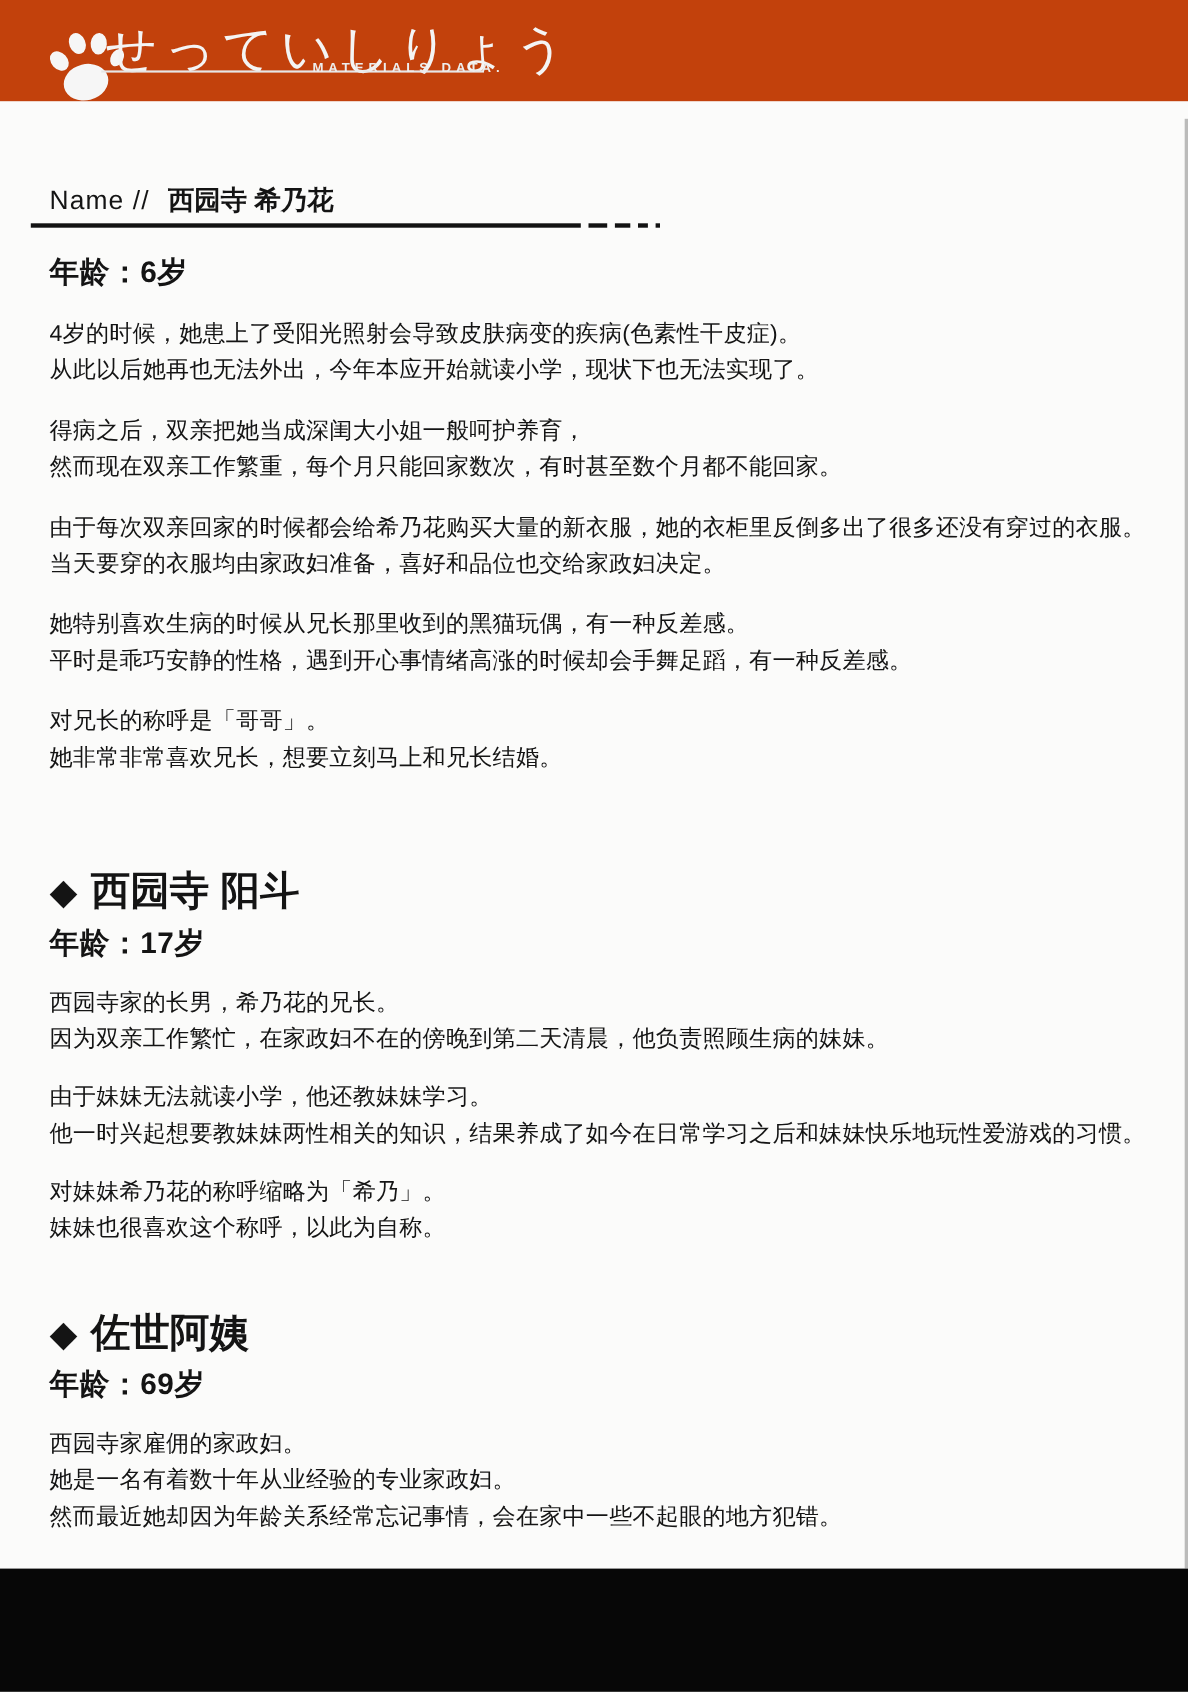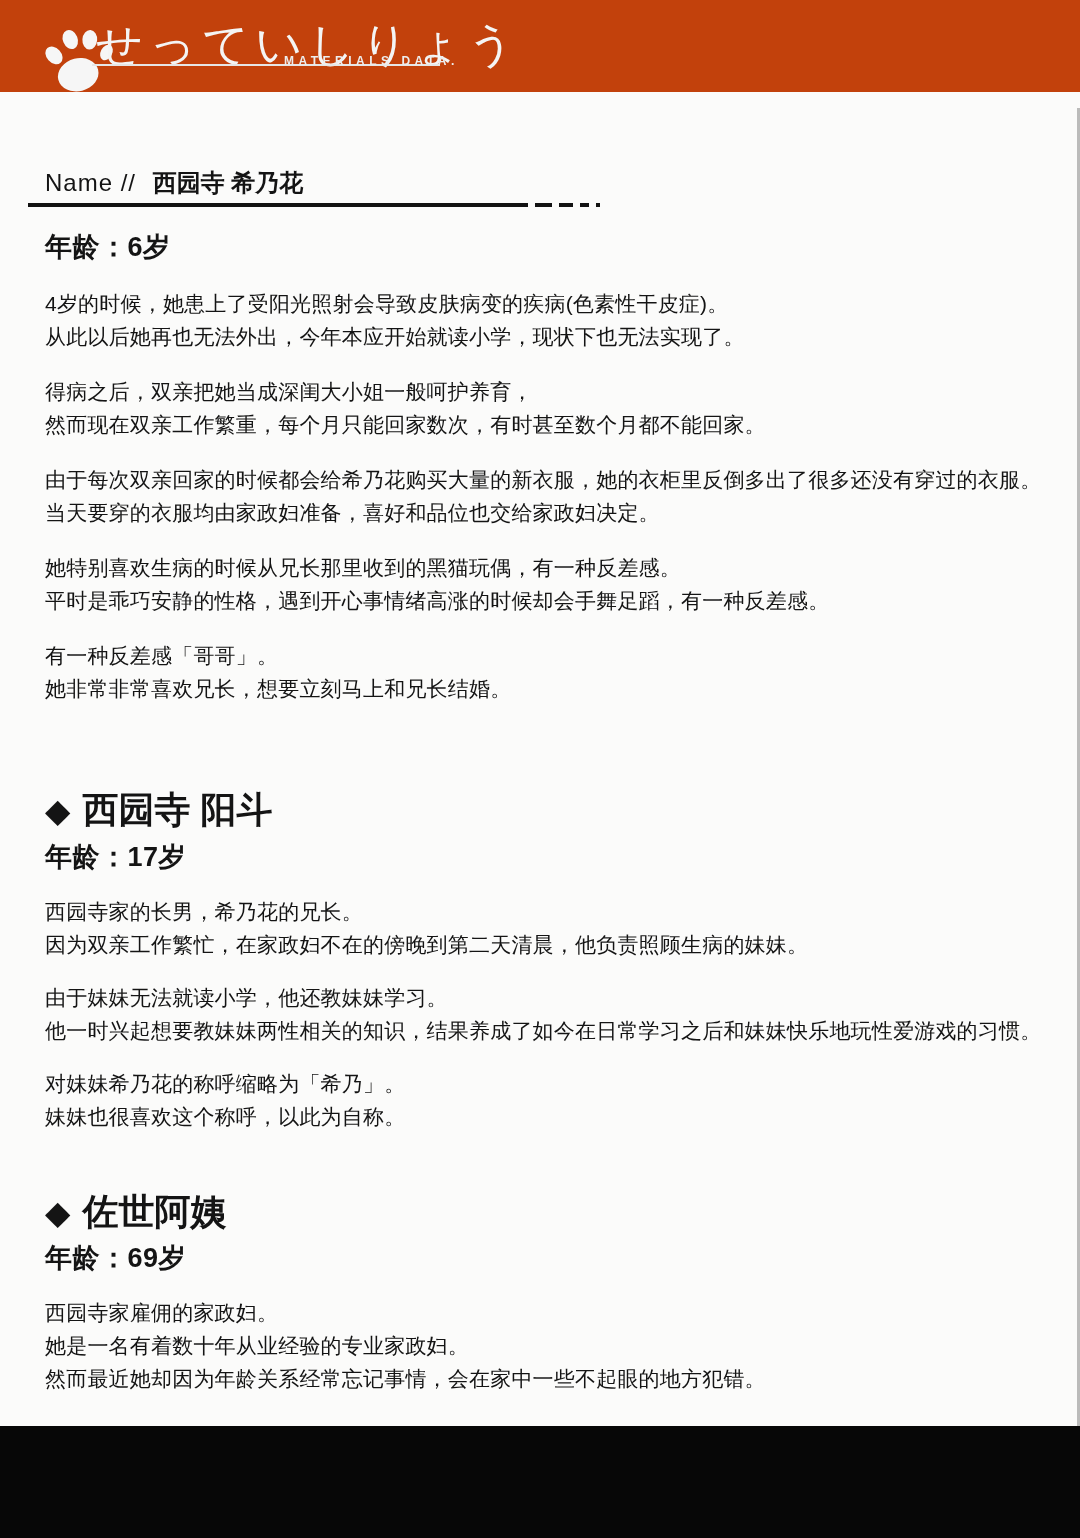--- a/index.html
+++ b/index.html
@@ -156,21 +156,21 @@
   </div>
   <div class="para">
     <div class="line">由于每次双亲回家的时候都会给希乃花购买大量的新衣服，她的衣柜里反倒多出了很多还没有穿过的衣服。</div>
     <div class="line">当天要穿的衣服均由家政妇准备，喜好和品位也交给家政妇决定。</div>
   </div>
   <div class="para">
     <div class="line">她特别喜欢生病的时候从兄长那里收到的黑猫玩偶，有一种反差感。</div>
     <div class="line">平时是乖巧安静的性格，遇到开心事情绪高涨的时候却会手舞足蹈，有一种反差感。</div>
   </div>
   <div class="para">
-    <div class="line">有一种反差感「哥哥」。</div>
+    <div class="line">对兄长的称呼是「哥哥」。</div>
     <div class="line">她非常非常喜欢兄长，想要立刻马上和兄长结婚。</div>
   </div>
 
   <div class="section">
     <div class="section-heading">
       <span class="marker">◆</span><span>西园寺 阳斗</span>
     </div>
     <div class="age-line">年龄：17岁</div>
     <div class="para first">
       <div class="line">西园寺家的长男，希乃花的兄长。</div>

